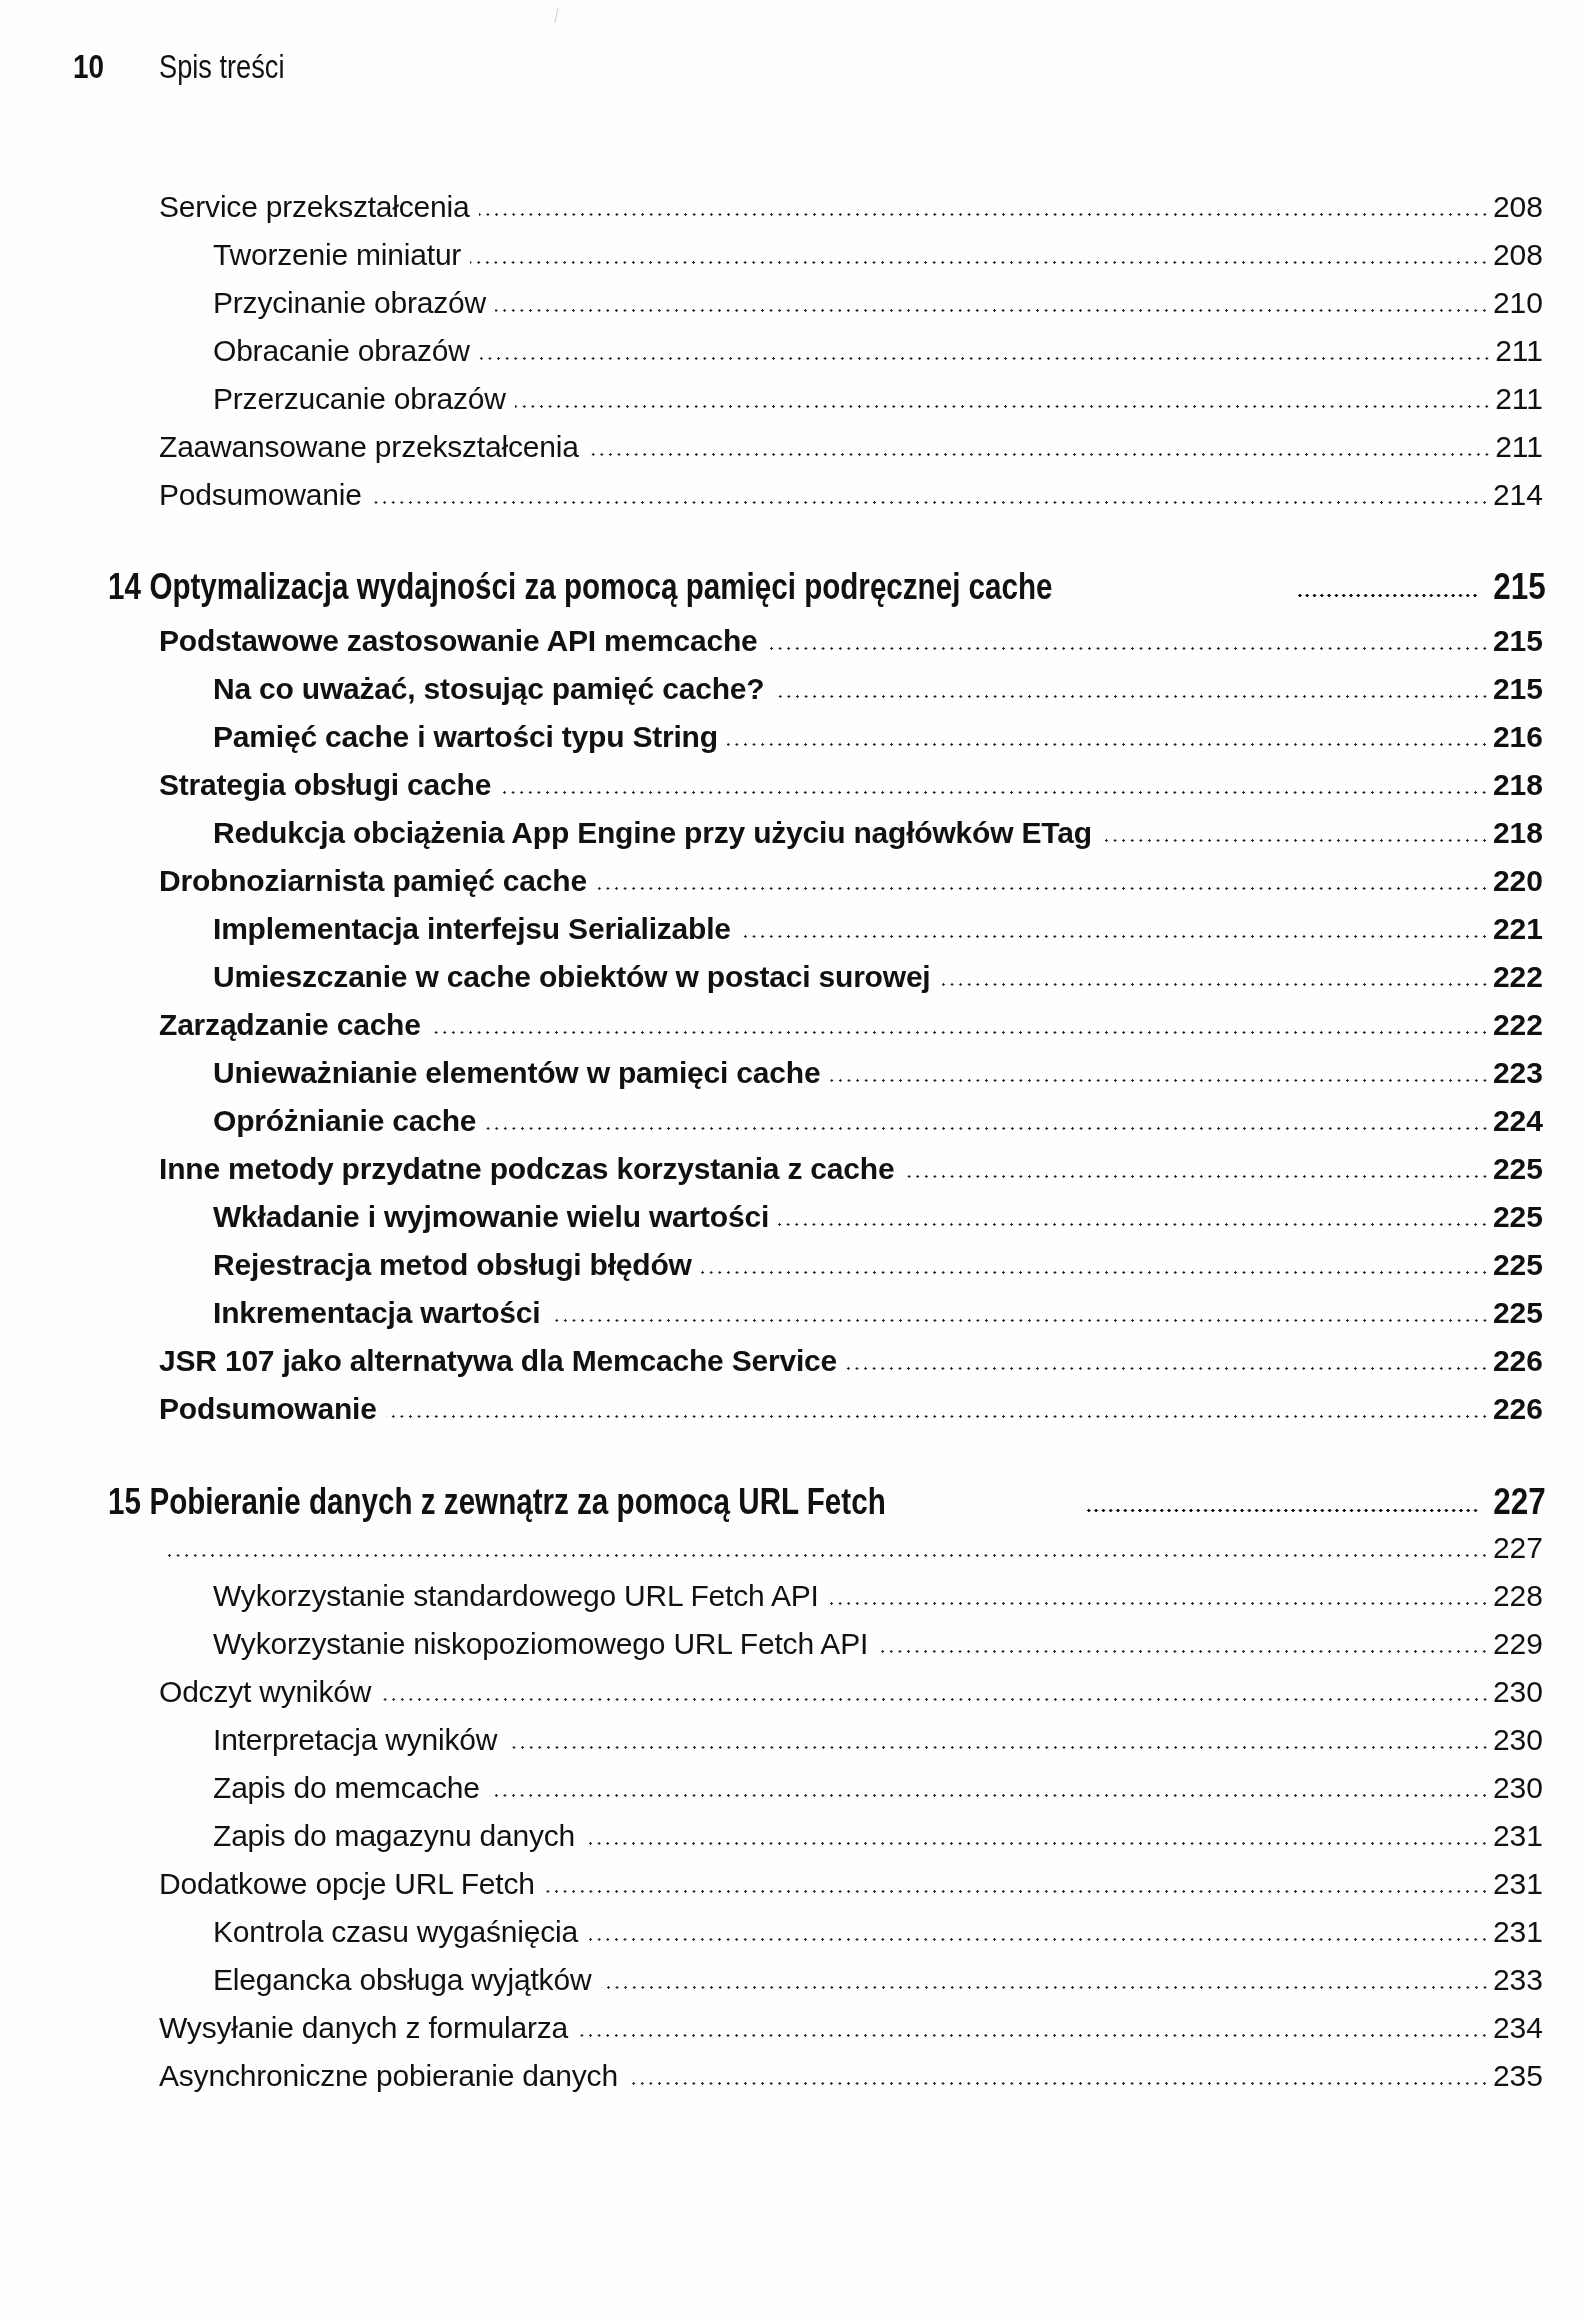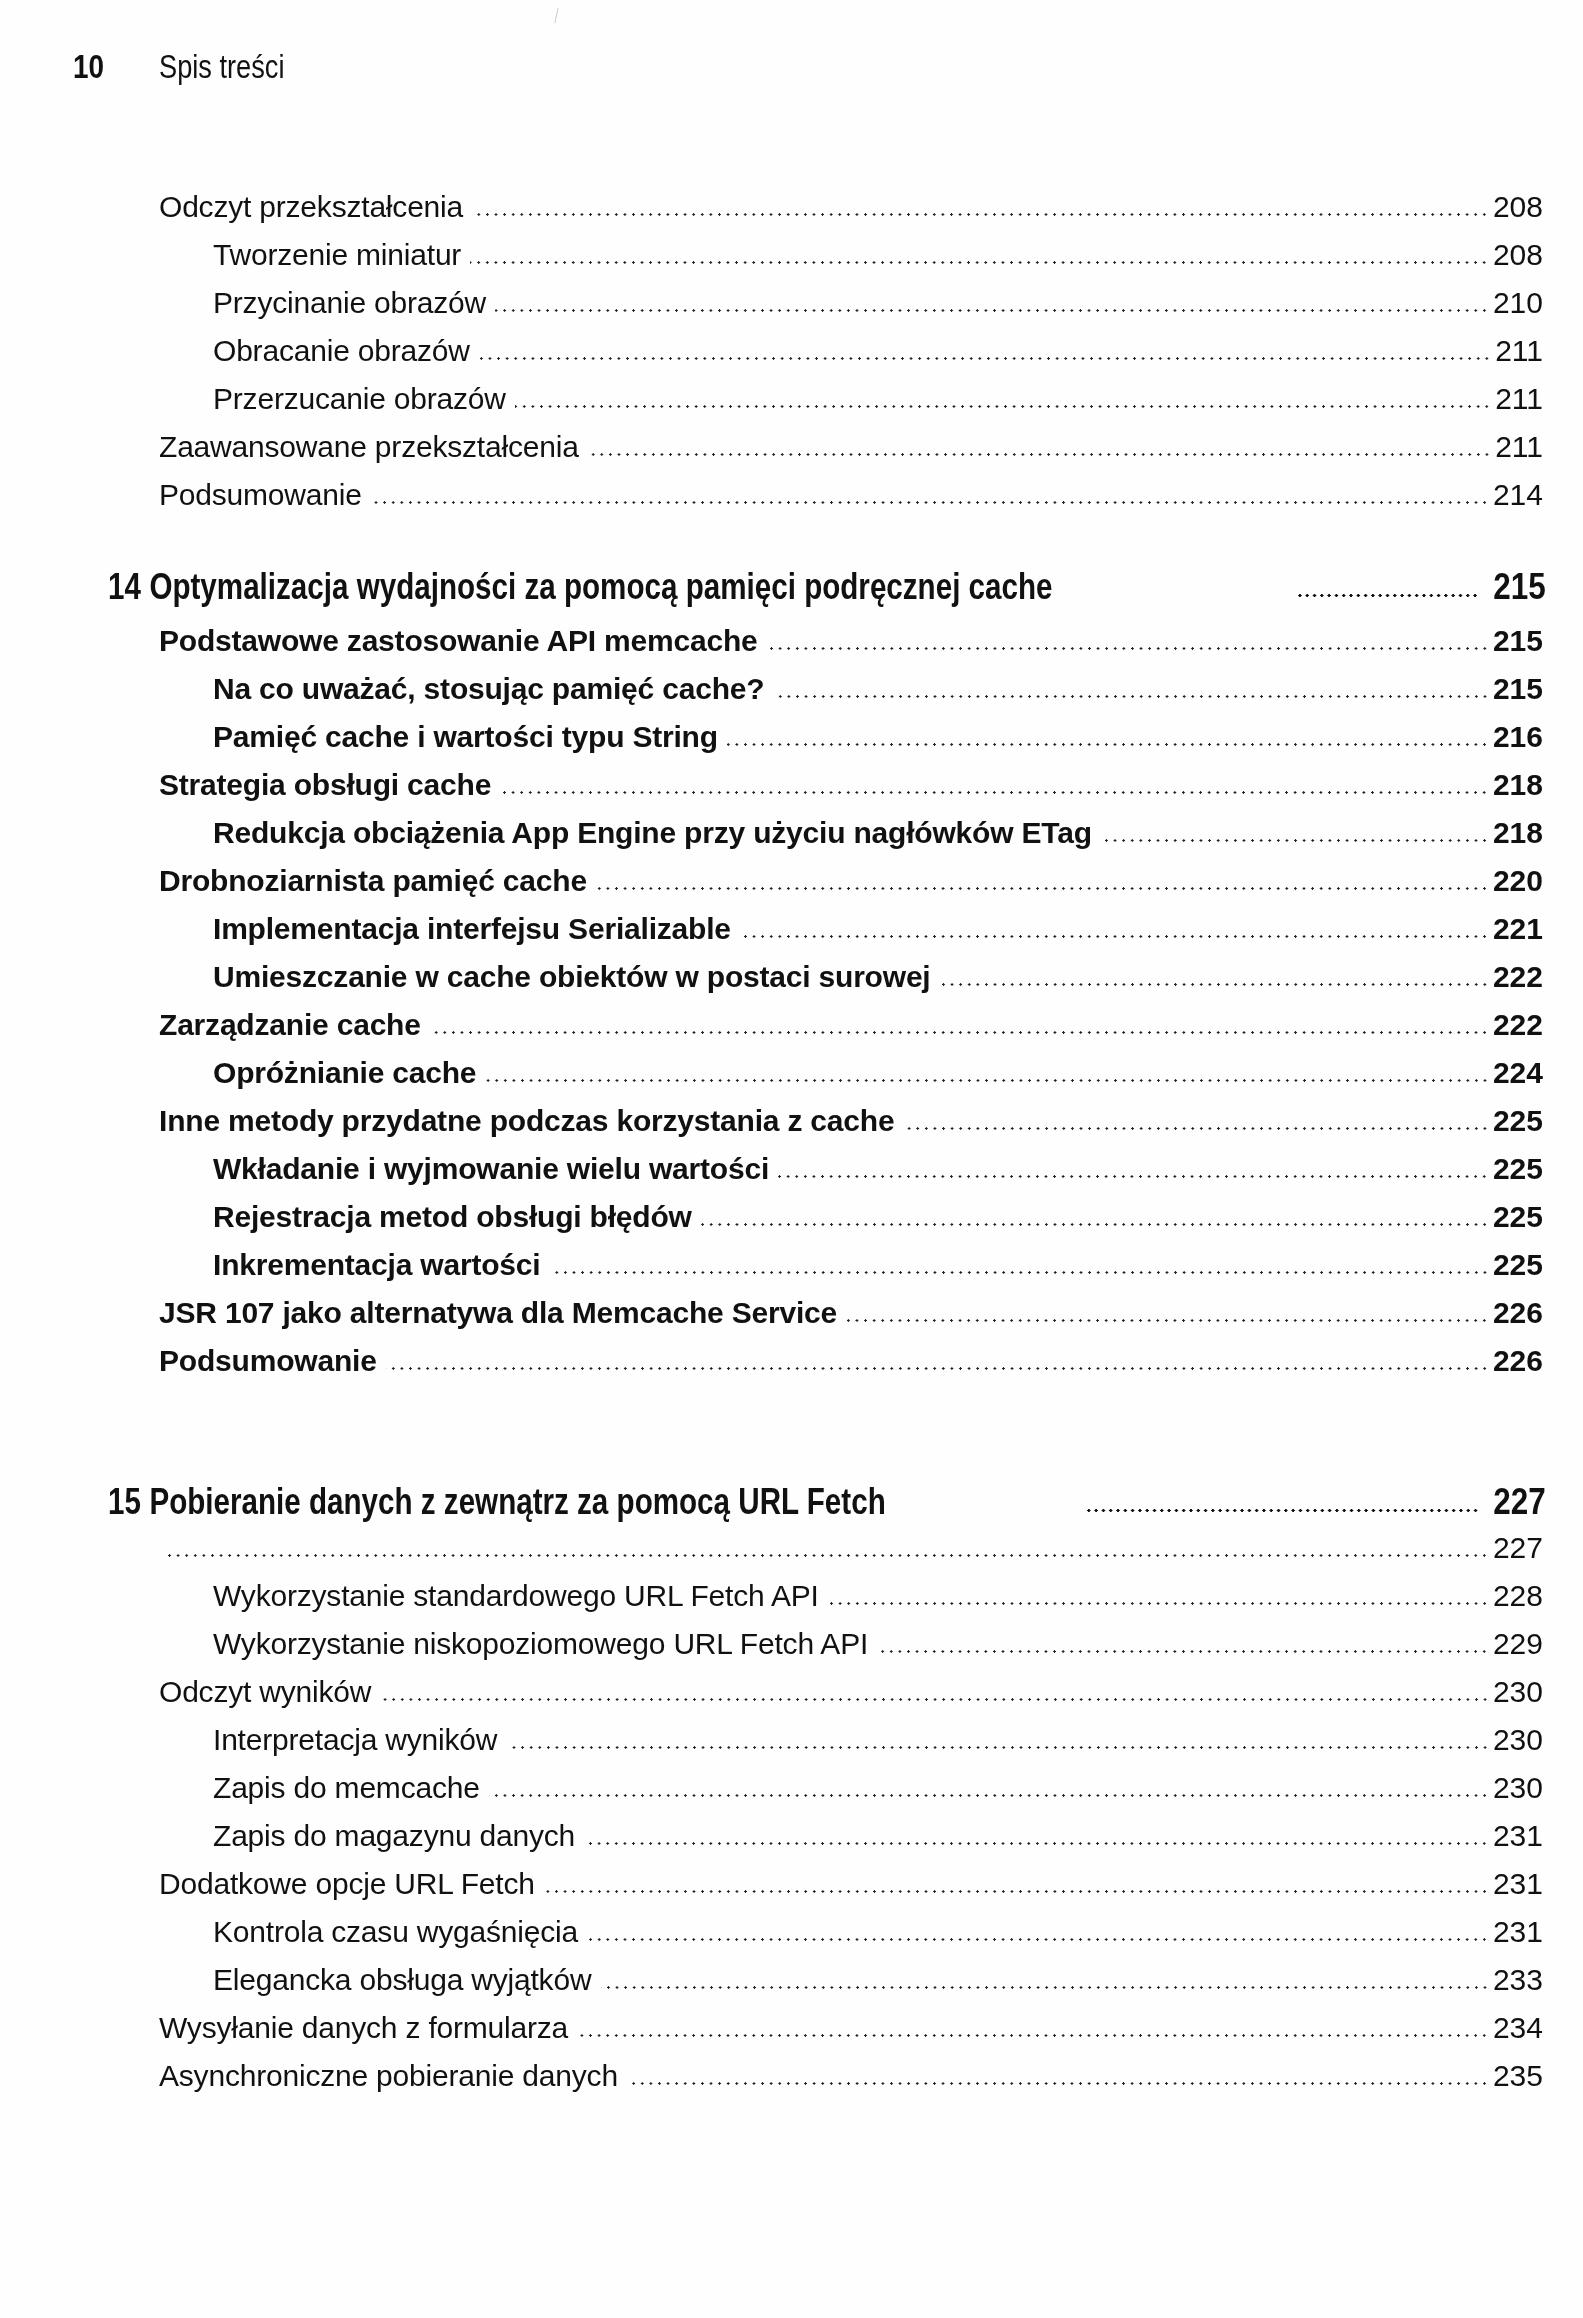--- a/index.html
+++ b/index.html
@@ -53,21 +53,21 @@
 </head>
 <body>
 
 <div class="running-head">
   <span class="folio">10</span>
   <span class="head-title">Spis treści</span>
 </div>
 
 <div class="toc-block" id="block-continued" style="top: 183px;">
     <div class="toc-row level-1">
-    <span class="toc-label">Odczyt przekształcenia</span>
+    <span class="toc-label">Service przekształcenia</span>
     <span class="toc-leader"></span>
     <span class="toc-page">208</span>
   </div>
     <div class="toc-row level-2">
     <span class="toc-label">Tworzenie miniatur</span>
     <span class="toc-leader"></span>
     <span class="toc-page">208</span>
   </div>
     <div class="toc-row level-2">
     <span class="toc-label">Przycinanie obrazów</span>
@@ -144,20 +144,25 @@
     <span class="toc-label">Umieszczanie w cache obiektów w postaci surowej</span>
     <span class="toc-leader"></span>
     <span class="toc-page">222</span>
   </div>
     <div class="toc-row level-1">
     <span class="toc-label">Zarządzanie cache</span>
     <span class="toc-leader"></span>
     <span class="toc-page">222</span>
   </div>
     <div class="toc-row level-2">
+    <span class="toc-label">Unieważnianie elementów w pamięci cache</span>
+    <span class="toc-leader"></span>
+    <span class="toc-page">223</span>
+  </div>
+    <div class="toc-row level-2">
     <span class="toc-label">Opróżnianie cache</span>
     <span class="toc-leader"></span>
     <span class="toc-page">224</span>
   </div>
     <div class="toc-row level-1">
     <span class="toc-label">Inne metody przydatne podczas korzystania z cache</span>
     <span class="toc-leader"></span>
     <span class="toc-page">225</span>
   </div>
     <div class="toc-row level-2">

